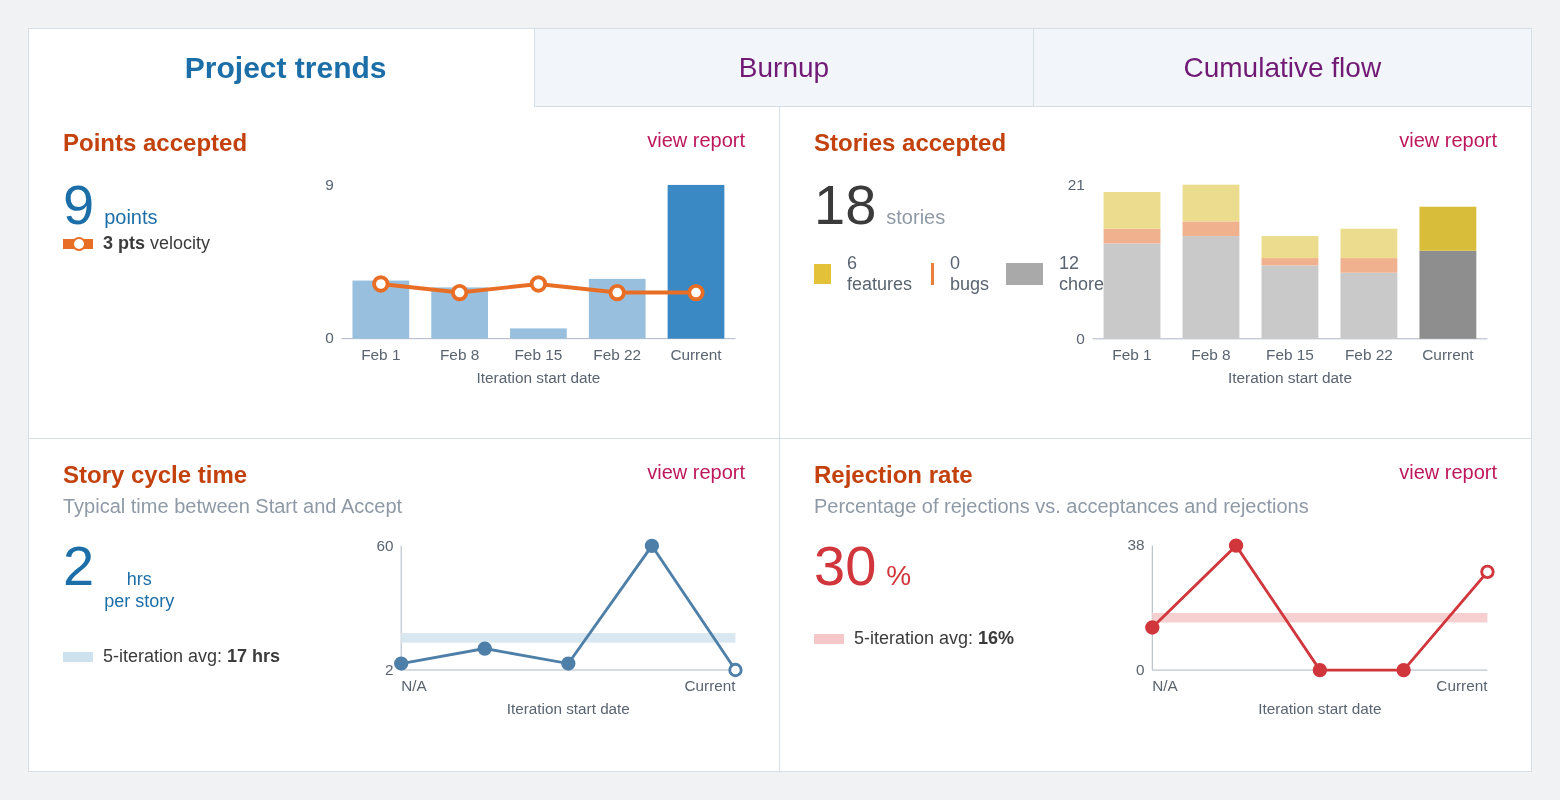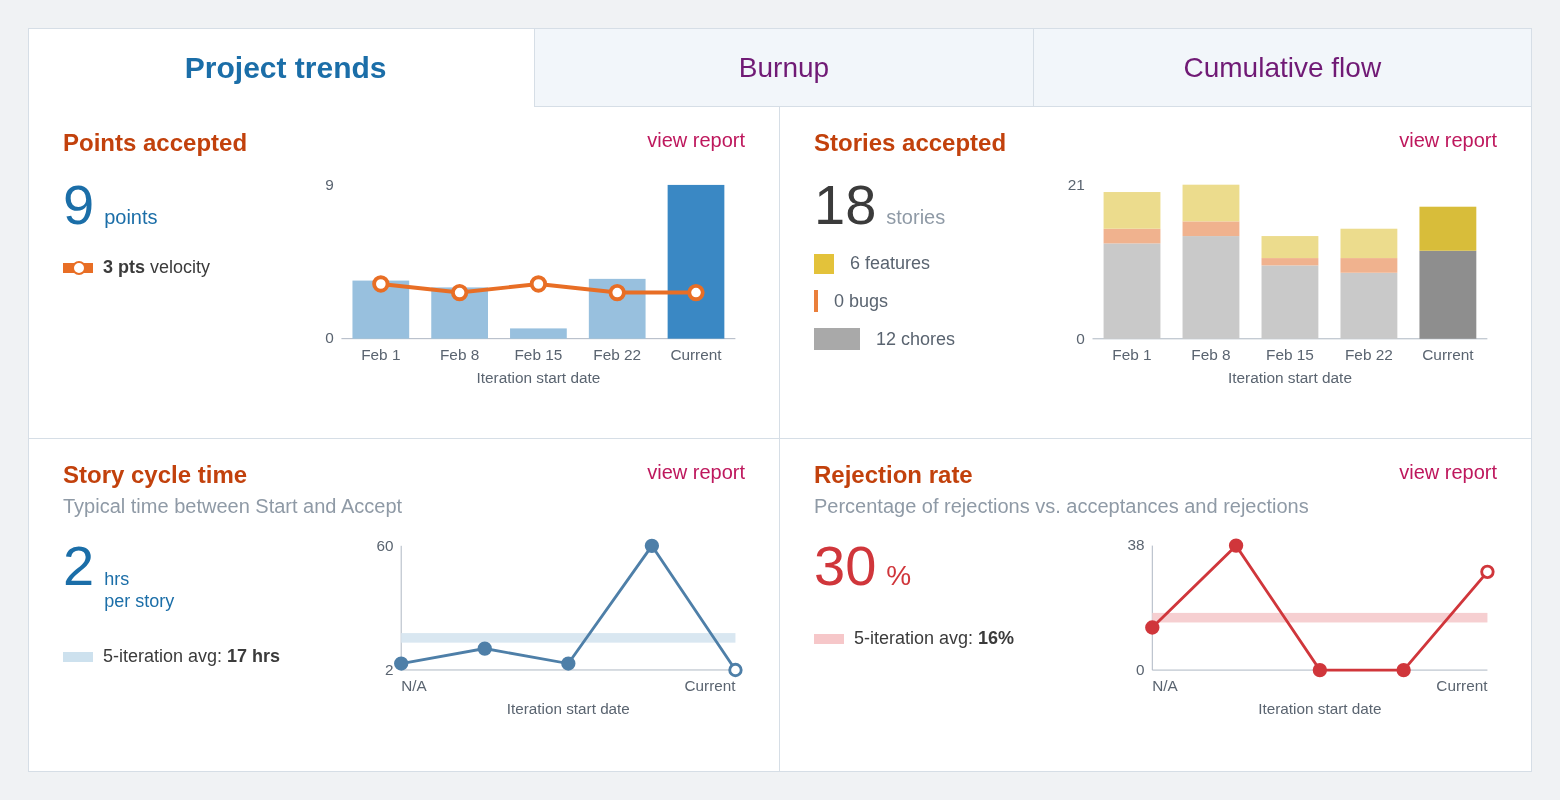--- a/index.html
+++ b/index.html
@@ -114,49 +114,48 @@
   }
   .stat-blue  { color: #1b6ea8; }
   .stat-gray  { color: #3b3b3b; }
   .stat-red   { color: #d0363b; }
 
   .secondary {
     display: flex;
     align-items: center;
     gap: 10px;
     font-size: 18px;
-    margin-top: 24px;
     color: #3b3b3b;
   }
   .secondary .swatch {
     display:inline-block;
     width: 30px; height: 10px;
   }
   .swatch-orange { background: #e86e25; display:flex; align-items:center; justify-content:center; position:relative;}
   .swatch-orange::after{
      content:""; width:10px;height:10px;border:2px solid #e86e25;background:#fff;border-radius:50%;
      position:absolute; left:9px; top:-2px;
   }
   .swatch-lightblue  { background: #cde1ee; height:12px;}
   .swatch-lightpink  { background: #f6c7c9; height:12px;}
   .swatch-yellow { background:#e3c23a; width:20px;height:20px;}
   .swatch-orangeLine { background:#ea7f3b; width:4px; height:22px;}
   .swatch-graybox{ background:#a9a9a9; width:46px;height:22px;}
 
   .legend-col {
-    display:flex;flex-direction:column;gap:16px;margin-top:20px;
+    display:flex;flex-direction:row;gap:16px;margin-top:20px;
   }
   .legend-item{display:flex;align-items:center;gap:16px;font-size:18px;color:#5a6470;}
 
   .chart-col { flex:1; position:relative; }
   svg.chart { width:100%; height:100%; }
   .axis-text{ font-size:16px; fill:#5a6470; }
   .axis-label{ font-size:16px; fill:#5a6470; }
 
-  .two-line-unit { display:flex;flex-direction:column; font-size:18px; line-height:1.2;}
+  .two-line-unit { display:flex;flex-direction:column; font-size:18px; line-height:1.2;align-items:center;}
 </style>
 </head>
 <body>
 
 <div class="panel">
 
   <div class="tabs">
     <div class="tab active">Project trends</div>
     <div class="tab">Burnup</div>
     <div class="tab">Cumulative flow</div>

